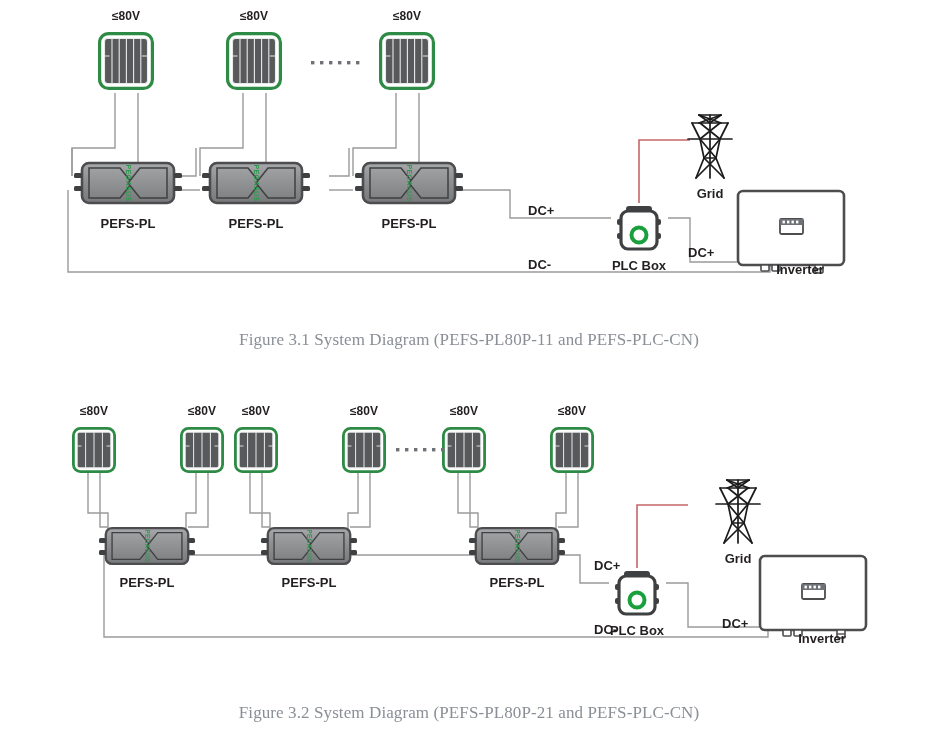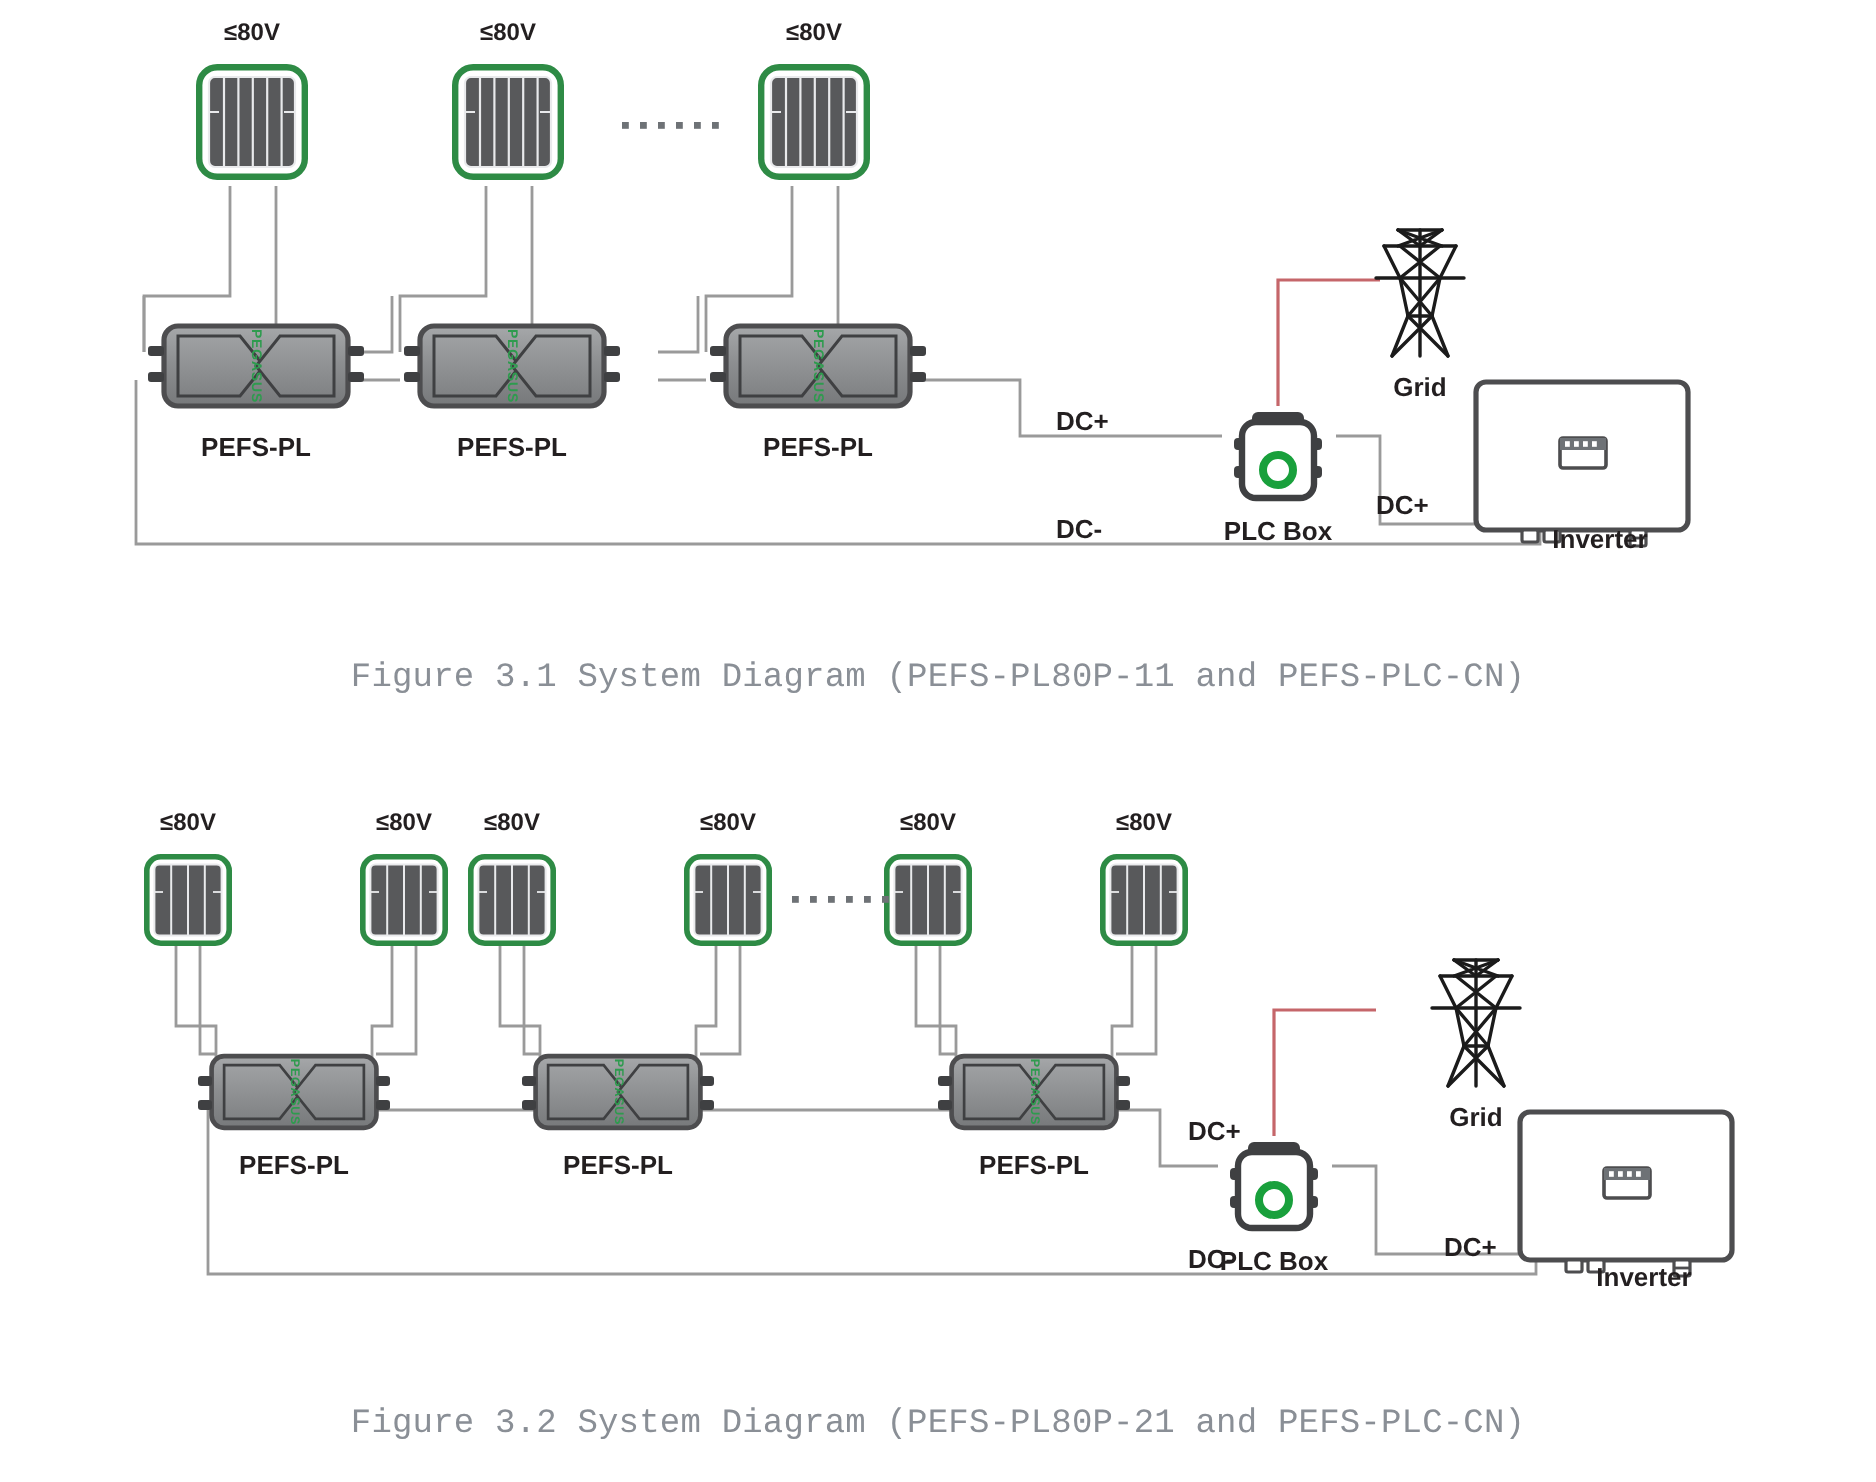--- a/index.html
+++ b/index.html
@@ -11,21 +11,21 @@
     font-family: "Liberation Sans", sans-serif;
     overflow: hidden;
     position: relative;
   }
   svg.diagram { display: block; }
 
   .caption {
     text-align: center;
     color: #8a8f96;
     font-size: 17px;
-    font-family: Liberation Mono, monospace;
+    font-family: Liberation Serif, serif;
     letter-spacing: .1px;
   }
   #caption-1 { position: absolute; left: 0; top: 330px; width: 938px; }
   #caption-2 { position: absolute; left: 0; top: 703px; width: 938px; }
 
   
   .t-volt { font: bold 12px "Liberation Sans", sans-serif; fill: #231f20; }
   .t-dev  { font: bold 13px "Liberation Sans", sans-serif; fill: #231f20; }
   .t-dc   { font: bold 13px "Liberation Sans", sans-serif; fill: #231f20; }
   .t-logo { font: bold 7px "Liberation Sans", sans-serif; fill: #2e9b4e; letter-spacing: .4px; }

